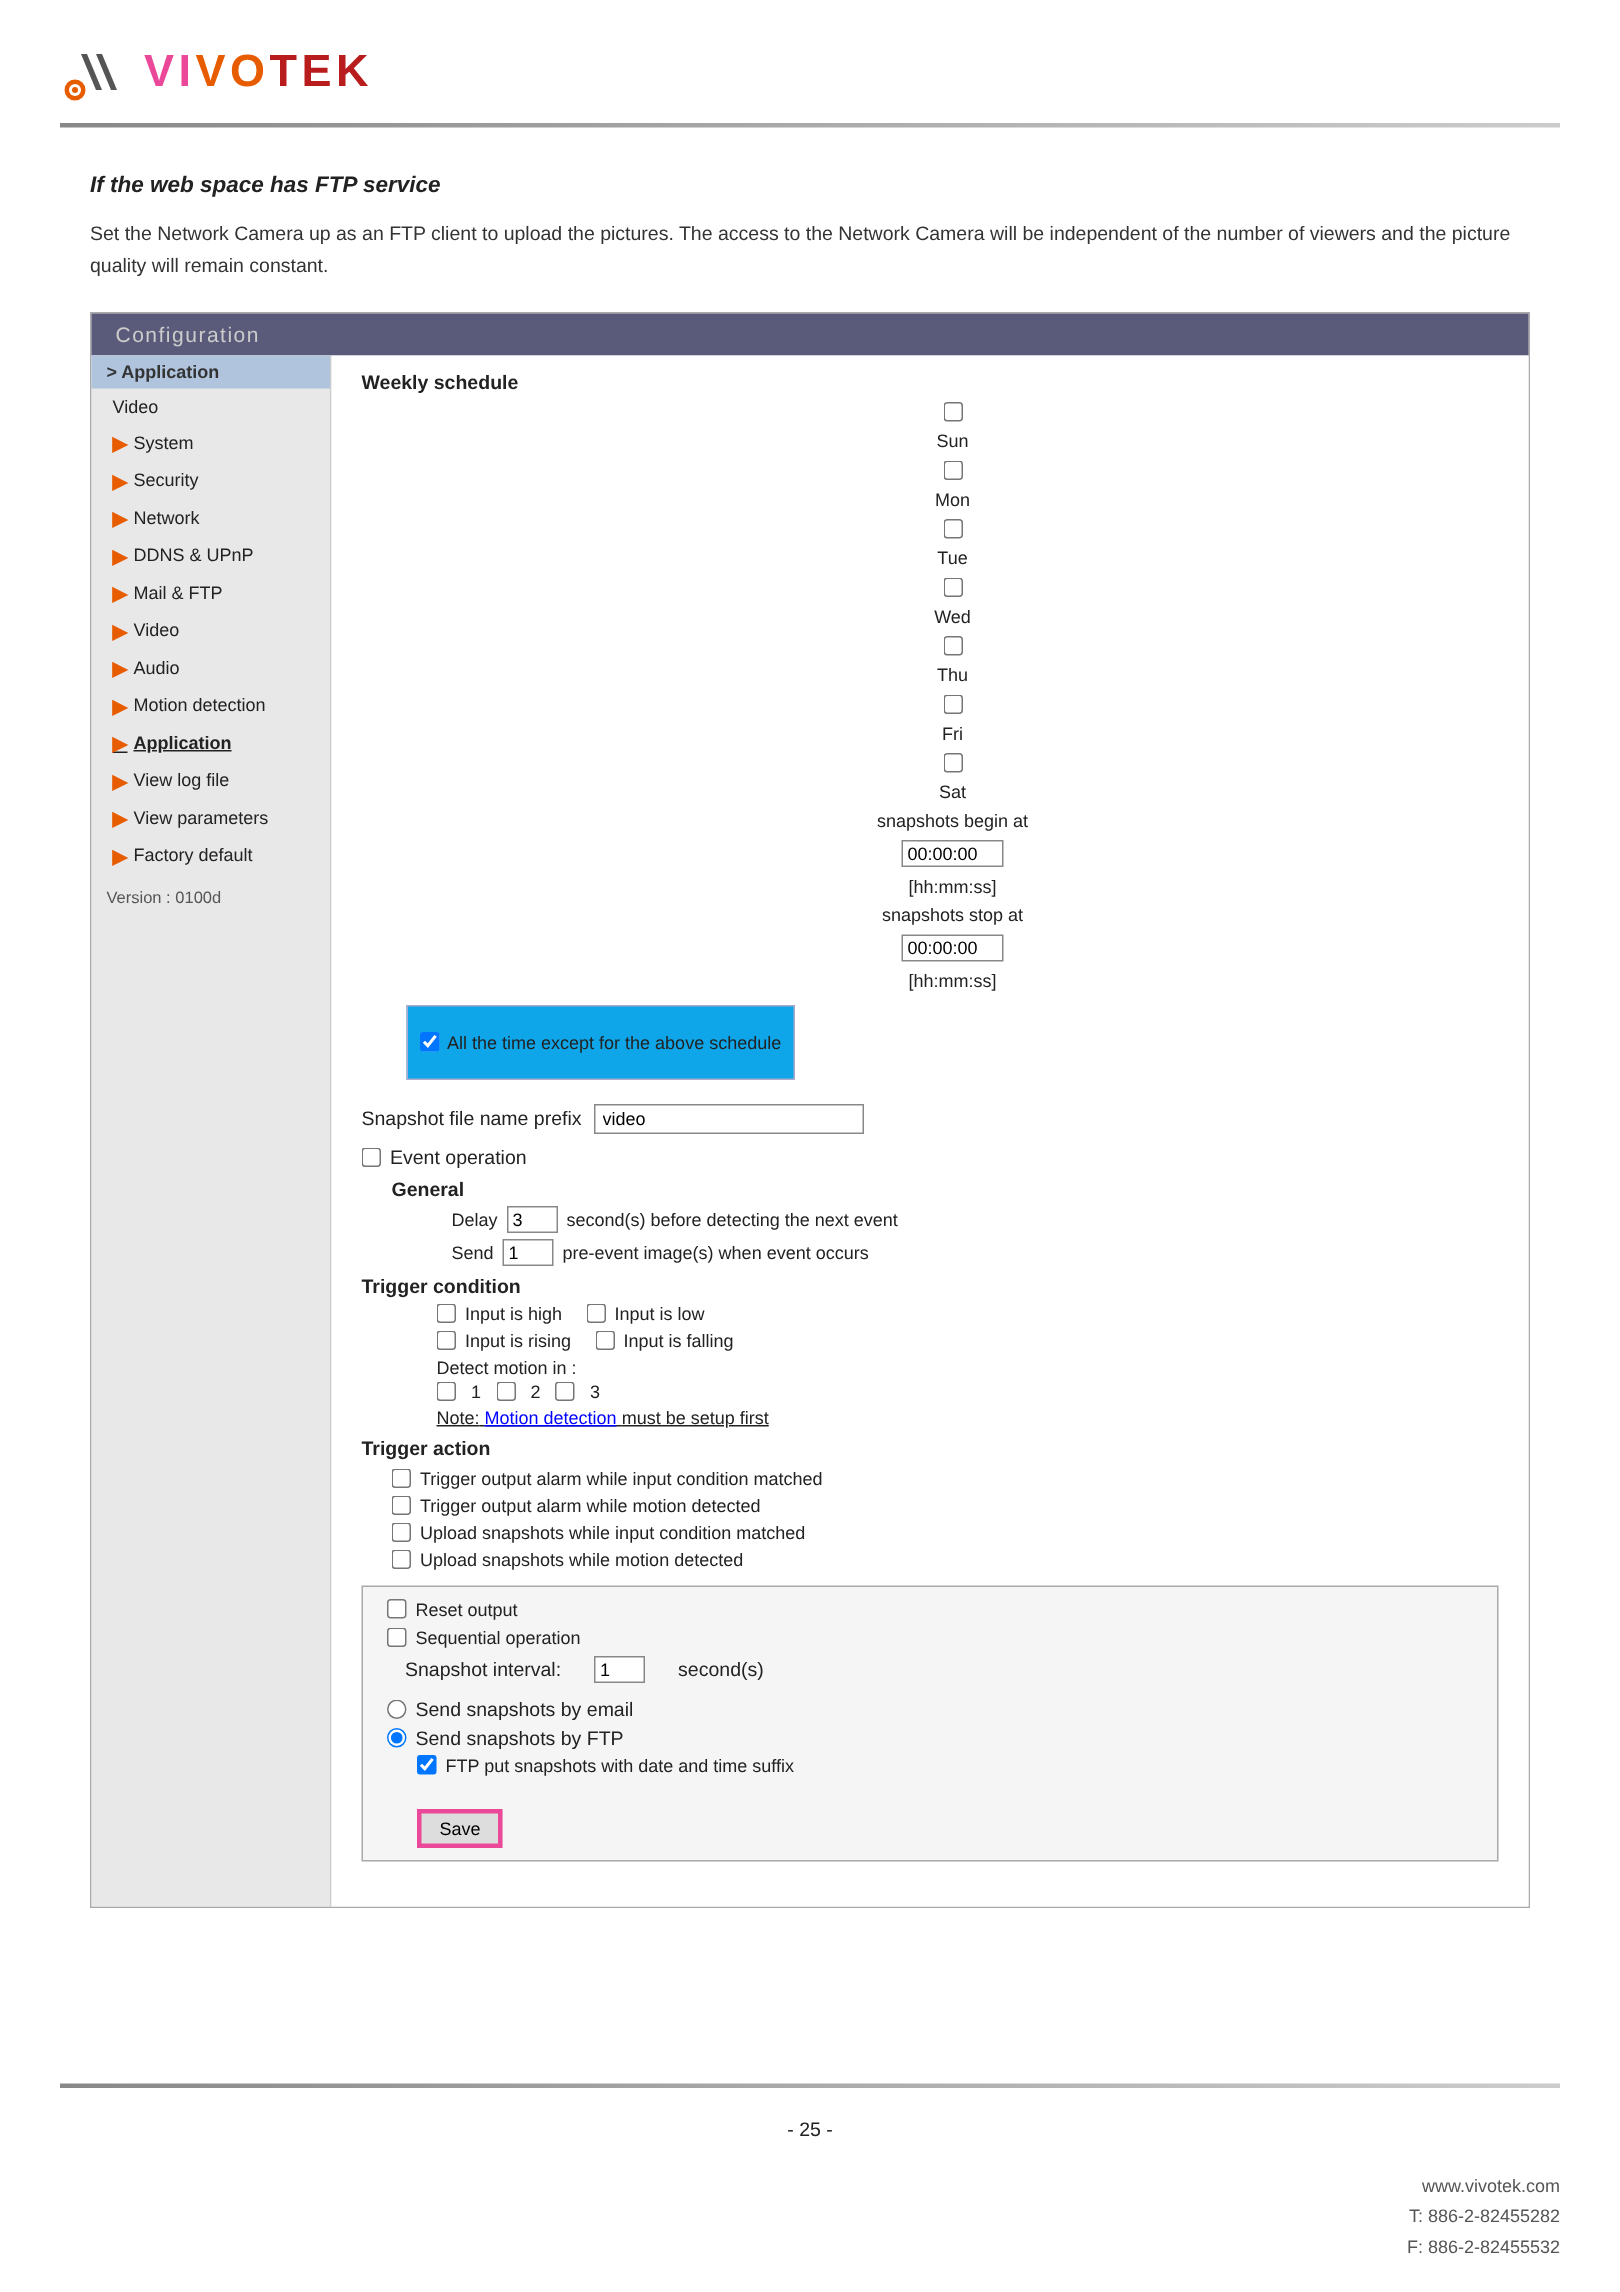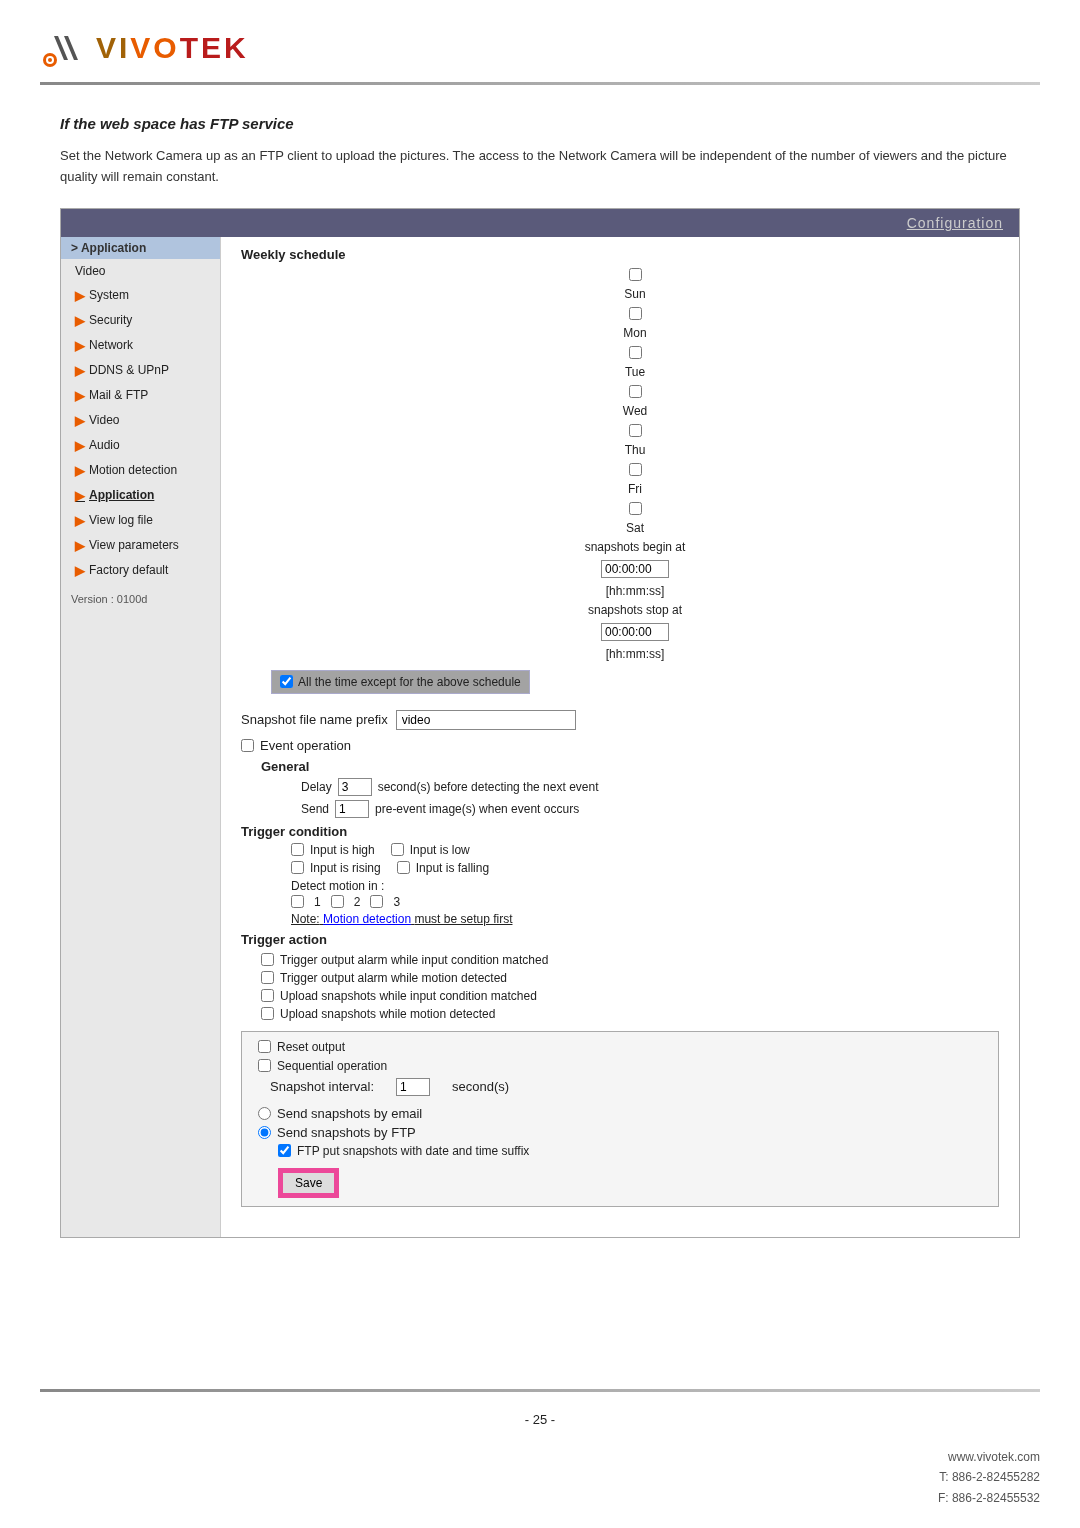--- a/index.html
+++ b/index.html
@@ -56,25 +56,24 @@
       color: #333;
     }
     
     .config-panel {
       border: 1px solid #aaa;
       background: #f5f5f5;
     }
     .config-header {
       background: #5a5a7a;
       color: #ccc;
-      text-align: right;
+      text-align: left;
       padding: 6px 16px;
       font-size: 14px;
       letter-spacing: 1px;
-      text-decoration: underline;
     }
     .config-body {
       display: flex;
     }
     
     .sidebar {
       width: 160px;
       min-width: 160px;
       background: #e8e8e8;
       padding: 0;
@@ -129,23 +128,23 @@
     }
     .schedule-row input[type="checkbox"] { margin: 0; }
     .time-input {
       border: 1px solid #888;
       background: #fff;
       padding: 1px 3px;
       font-size: 12px;
       width: 68px;
     }
     .all-time-row {
-      background: #a3a3a3;
+      background: #0ea5e9;
       border: 1px solid #aac;
-      padding: 4px 8px;
+      padding: 17px 8px;
       display: inline-flex;
       align-items: center;
       gap: 5px;
       font-size: 12px;
       margin: 4px 0 8px 0;
     }
     .snapshot-prefix-row {
       display: flex;
       align-items: center;
       gap: 8px;
@@ -260,26 +259,26 @@
     }
     .ftp-checkbox-row {
       display: flex;
       align-items: center;
       gap: 6px;
       font-size: 12px;
       margin-left: 20px;
       margin-bottom: 6px;
     }
     .save-button {
-      border: 5px solid #ec4899;
+      border: 3px solid #ec4899;
       background: #ddd;
       padding: 3px 12px;
       font-size: 12px;
       cursor: pointer;
-      margin-top: 4px;
+      margin-top: 16px;
     }
     
     .footer-divider {
       height: 3px;
       background: linear-gradient(to right, #888, #ccc);
       margin: 0 40px;
     }
     .footer {
       padding: 20px 40px;
       display: flex;
@@ -308,21 +307,21 @@
     <div class="logo-area">
 
       <svg class="logo-icon" viewBox="0 0 48 48" width="48" height="48">
         <circle cx="10" cy="36" r="7" fill="#e85c00"></circle>
         <circle cx="10" cy="36" r="4" fill="#fff"></circle>
         <circle cx="10" cy="36" r="2" fill="#e85c00"></circle>
         <polygon points="18,12 28,36 24,36 14,12" fill="#555"></polygon>
         <polygon points="28,12 38,36 34,36 24,12" fill="#555"></polygon>
       </svg>
       <div style="font-size:30px;font-weight:900;letter-spacing:3px;color:#333;font-family:Arial,sans-serif;">
-        <span style="color:#a16207;">VI</span><span style="color:#e85c00;">VO</span><span style="color:#b91c1c;">TEK</span>
+        <span style="color:#ec4899;">VI</span><span style="color:#e85c00;">VO</span><span style="color:#b91c1c;">TEK</span>
       </div>
     </div>
   </div>
   <div class="divider-top"></div>
 
   <div class="main-content">
     <div class="section-title">If the web space has FTP service</div>
     <div class="section-desc">Set the Network Camera up as an FTP client to upload the pictures. The access to the Network Camera will be independent of the number of viewers and the picture quality will remain constant.</div>
 
     <div class="config-panel">

